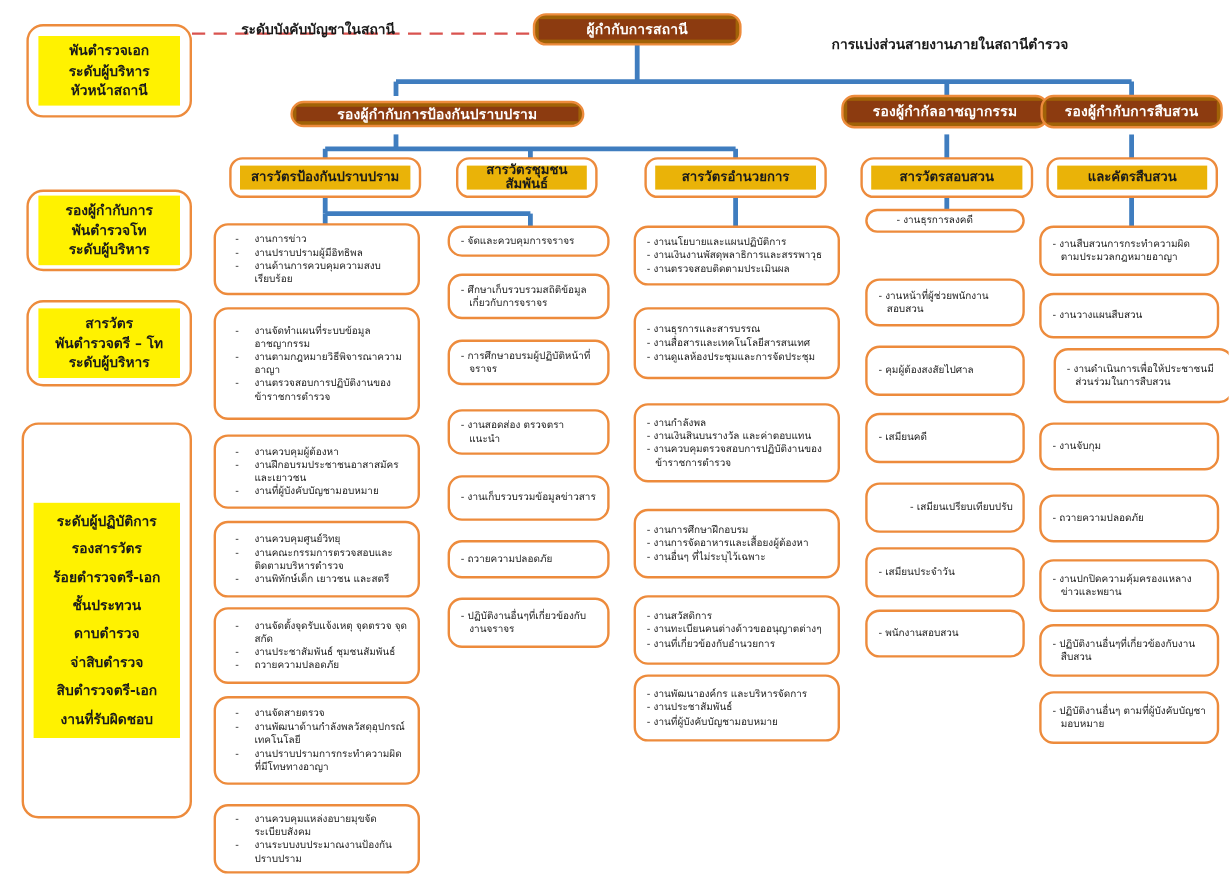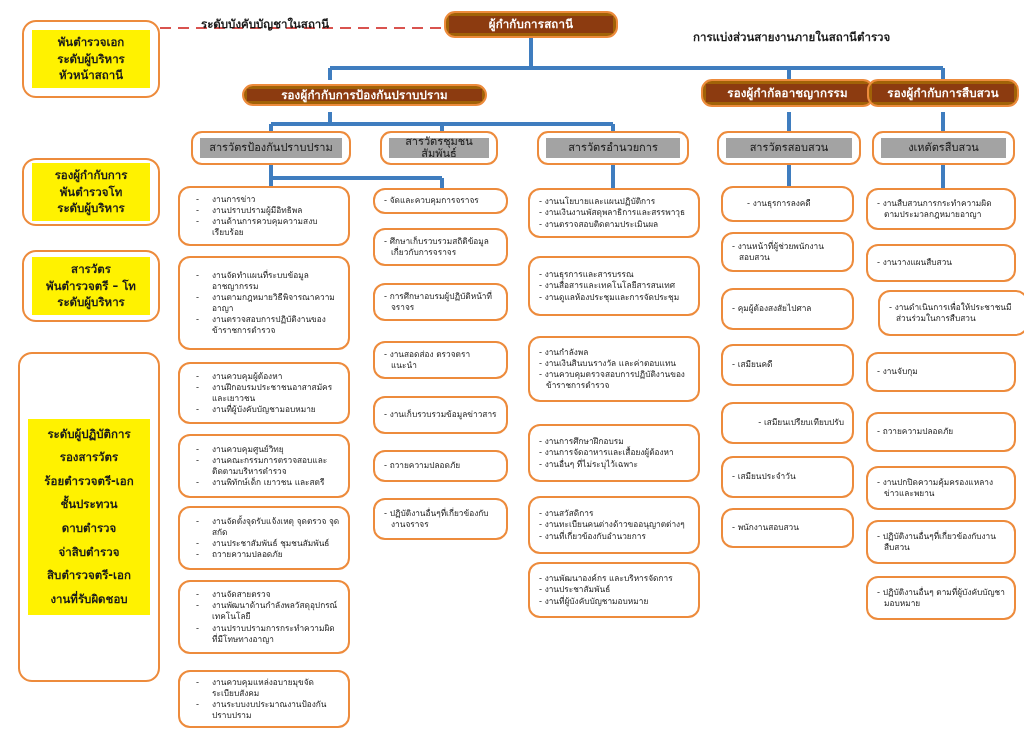--- a/index.html
+++ b/index.html
@@ -63,27 +63,27 @@
     border-radius: 11px;
     background: #ffffff;
     display: flex;
     align-items: center;
     justify-content: center;
     padding: 5px 7px;
   }
   .node-green .fill {
     width: 100%;
     height: 100%;
-    background: #a3a3a3;
+    background: #eab308;
     color: #1a1a1a;
     display: flex;
     align-items: center;
     justify-content: center;
     font-size: 11px;
-    font-weight: 400;
+    font-weight: 700;
     line-height: 1.1;
     text-align: center;
   }
 
   
   .node-yellow {
     position: absolute;
     box-sizing: border-box;
     border: 2px solid #ED8B3C;
     border-radius: 14px;
@@ -220,21 +220,21 @@
 
   <div class="node-green" style="left:537px; top:131px; width:152px; height:34px;">
     <div class="fill">สารวัตรอำนวยการ</div>
   </div>
 
   <div class="node-green" style="left:717px; top:131px; width:144px; height:34px;">
     <div class="fill">สารวัตรสอบสวน</div>
   </div>
 
   <div class="node-green" style="left:872px; top:131px; width:143px; height:34px;">
-    <div class="fill">งเหตัตรสืบสวน</div>
+    <div class="fill">และคัตรสืบสวน</div>
   </div>
 
   <div class="node-yellow" style="left:22px; top:20px; width:138px; height:78px;">
     <div class="fill">
       <span class="ln">พันตำรวจเอก</span>
       <span class="ln">ระดับผู้บริหาร</span>
       <span class="ln">หัวหน้าสถานี</span>
     </div>
   </div>
 
@@ -414,21 +414,21 @@
     <span class="item">- <span>งานสวัสดิการ</span></span>
     <span class="item">- <span>งานทะเบียนคนต่างด้าวขออนุญาตต่างๆ</span></span>
     <span class="item">- <span>งานที่เกี่ยวข้องกับอำนวยการ</span></span>
   </div>
   <div class="task" style="left:528px; top:562px; width:172px; height:56px;">
     <span class="item">- <span>งานพัฒนาองค์กร และบริหารจัดการ</span></span>
     <span class="item">- <span>งานประชาสัมพันธ์</span></span>
     <span class="item">- <span>งานที่ผู้บังคับบัญชามอบหมาย</span></span>
   </div>
 
-  <div class="task" style="left:721px; top:186px; width:133px; height:36px;padding-left:24px;">
+  <div class="task" style="left:721px; top:174px; width:133px; height:20px;padding-left:24px;">
     <span class="item">- <span>งานธุรการลงคดี</span></span>
   </div>
   <div class="task" style="left:721px; top:232px; width:133px; height:40px;">
     <span class="item">- <span>งานหน้าที่ผู้ช่วยพนักงานสอบสวน</span></span>
   </div>
   <div class="task" style="left:721px; top:288px; width:133px; height:42px;">
     <span class="item">- <span>คุมผู้ต้องสงสัยไปศาล</span></span>
   </div>
   <div class="task" style="left:721px; top:344px; width:133px; height:42px;">
     <span class="item">- <span>เสมียนคดี</span></span>

